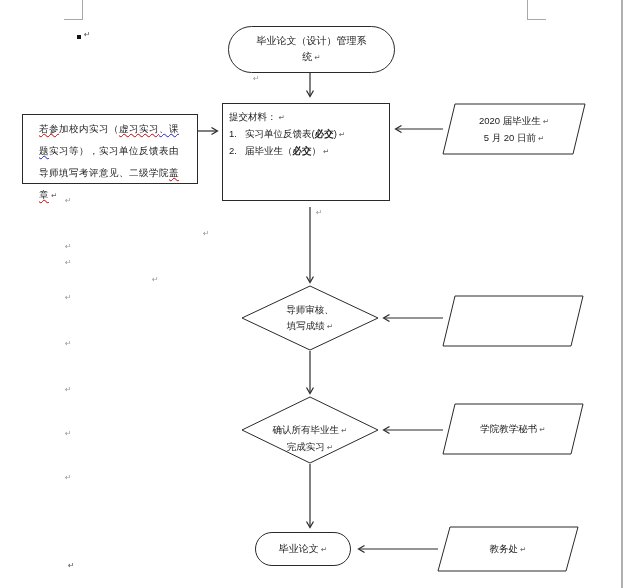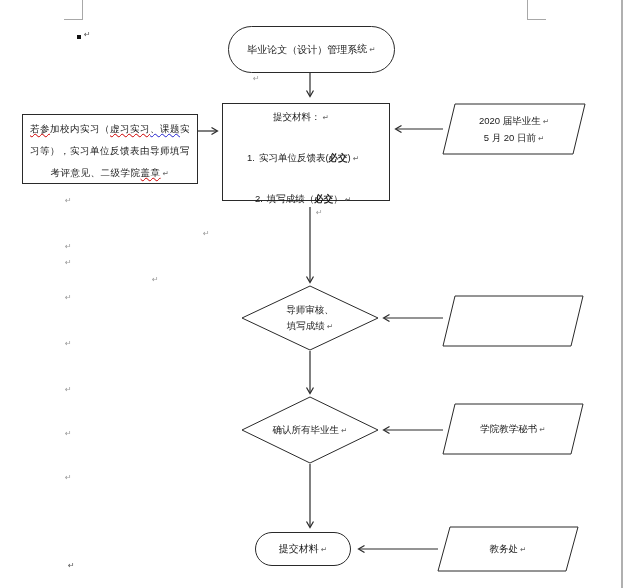--- a/index.html
+++ b/index.html
@@ -1,27 +1,27 @@
 <!DOCTYPE html>
 <html><head>
 <meta charset="utf-8">
 <style>
   html,body{margin:0;padding:0;background:#fff;}
   #canvas{
     position:relative;width:625px;height:588px;background:#ffffff;overflow:hidden;
     font-family:"Liberation Sans","DejaVu Sans",sans-serif;color:#1a1a1a;
   }
   .shape{position:absolute;background:#fff;border:1px solid #2a2a2a;box-sizing:border-box;}
-  .terminator{display:flex;flex-direction:row;align-items:center;justify-content:center;
+  .terminator{display:flex;flex-direction:column;align-items:center;justify-content:center;
     text-align:center;font-size:10px;line-height:16px;}
-  .proc{font-size:9.5px;line-height:16px;padding:5px 16px 4px 6px;text-align:center;}
-  .note{font-size:9.5px;line-height:22px;padding:3px 5px;letter-spacing:0.5px;text-align:center;}
+  .proc{font-size:9.5px;line-height:16px;padding:5px 16px 4px 6px;}
+  .note{font-size:9.5px;line-height:22px;padding:3px 16px;letter-spacing:0.5px;}
   .overlay-label{position:absolute;text-align:center;font-size:9.5px;line-height:16px;background:transparent;}
   .svglayer{position:absolute;left:0;top:0;pointer-events:none;}
-  .ritem{white-space:nowrap;margin-top:24px;}
+  .ritem{white-space:nowrap;}
   .ritem .num{display:inline-block;width:16px;}
   .ritem b{font-weight:bold;}
   .wavy-red{text-decoration:underline;text-decoration-style:wavy;text-decoration-color:#cc0000;text-decoration-thickness:1px;}
   .wavy-blue{text-decoration:underline;text-decoration-style:wavy;text-decoration-color:#2222cc;text-decoration-thickness:1px;}
   .eol{font-size:7.5px;color:#666;margin-left:2px;}
   .pmark{position:absolute;font-size:8px;color:#9a9a9a;}
   .cropline{position:absolute;background:#a8a8a8;}
   .page-edge{position:absolute;background:#b0b0b0;}
   .bullet{position:absolute;width:4px;height:4px;background:#111;}
 </style>
@@ -83,21 +83,21 @@
     <div><span>毕业论文（设计）管理系</span></div>
     <div><span>统</span><span class="eol">↵</span></div>
   </div>
 
   <div class="shape proc" style="left:222px;top:103px;width:168px;height:98px;">
     <div><span>提交材料：</span><span class="eol">↵</span></div>
     <div class="ritem">
       <span class="num">1.</span><span>实习单位反馈表(</span><b>必交</b><span>)</span><span class="eol">↵</span>
     </div>
     <div class="ritem">
-      <span class="num">2.</span><span>填写成绩（</span><b>必交</b><span>）</span><span class="eol">↵</span>
+      <span class="num">2.</span><span>届毕业生（</span><b>必交</b><span>）</span><span class="eol">↵</span>
     </div>
   </div>
 
   <div class="shape note" style="left:22px;top:114px;width:176px;height:70px;">
     <span><span class="wavy-red">若参</span><span>加校内实习（</span><span class="wavy-red">虚习实习</span><span class="wavy-blue">、课题</span><span>实习等），实习单位反馈表由导师填写考评意见、二级学院</span><span class="wavy-red">盖章</span></span><span class="eol">↵</span>
   </div>
 
   <div class="overlay-label" style="left:455px;top:113px;width:118px;">
     <div><span>2020 届毕业生</span><span class="eol">↵</span></div>
     <div><span>5 月 20 日前</span><span class="eol">↵</span></div>
@@ -108,19 +108,20 @@
   <div class="overlay-label" style="left:250px;top:302px;width:120px;">
     <div><span>导师审核、</span></div>
     <div><span>填写成绩</span><span class="eol">↵</span></div>
   </div>
 
   <div class="overlay-label" style="left:454px;top:541px;width:108px;">
     <div><span>教务处</span><span class="eol">↵</span></div>
   </div>
   <div class="overlay-label" style="left:242px;top:414px;width:136px;margin-top:8px;">
     <div><span>确认所有毕业生</span><span class="eol">↵</span></div>
+    <div><span>完成实习</span><span class="eol">↵</span></div>
   </div>
 
   <div class="shape terminator" style="left:255px;top:532px;width:96px;height:34px;border-radius:17px;">
-    <div><span>提交材料</span><span class="eol">↵</span></div>
+    <div><span>毕业论文</span><span class="eol">↵</span></div>
   </div>
 
 </div>
 
 </body></html>

